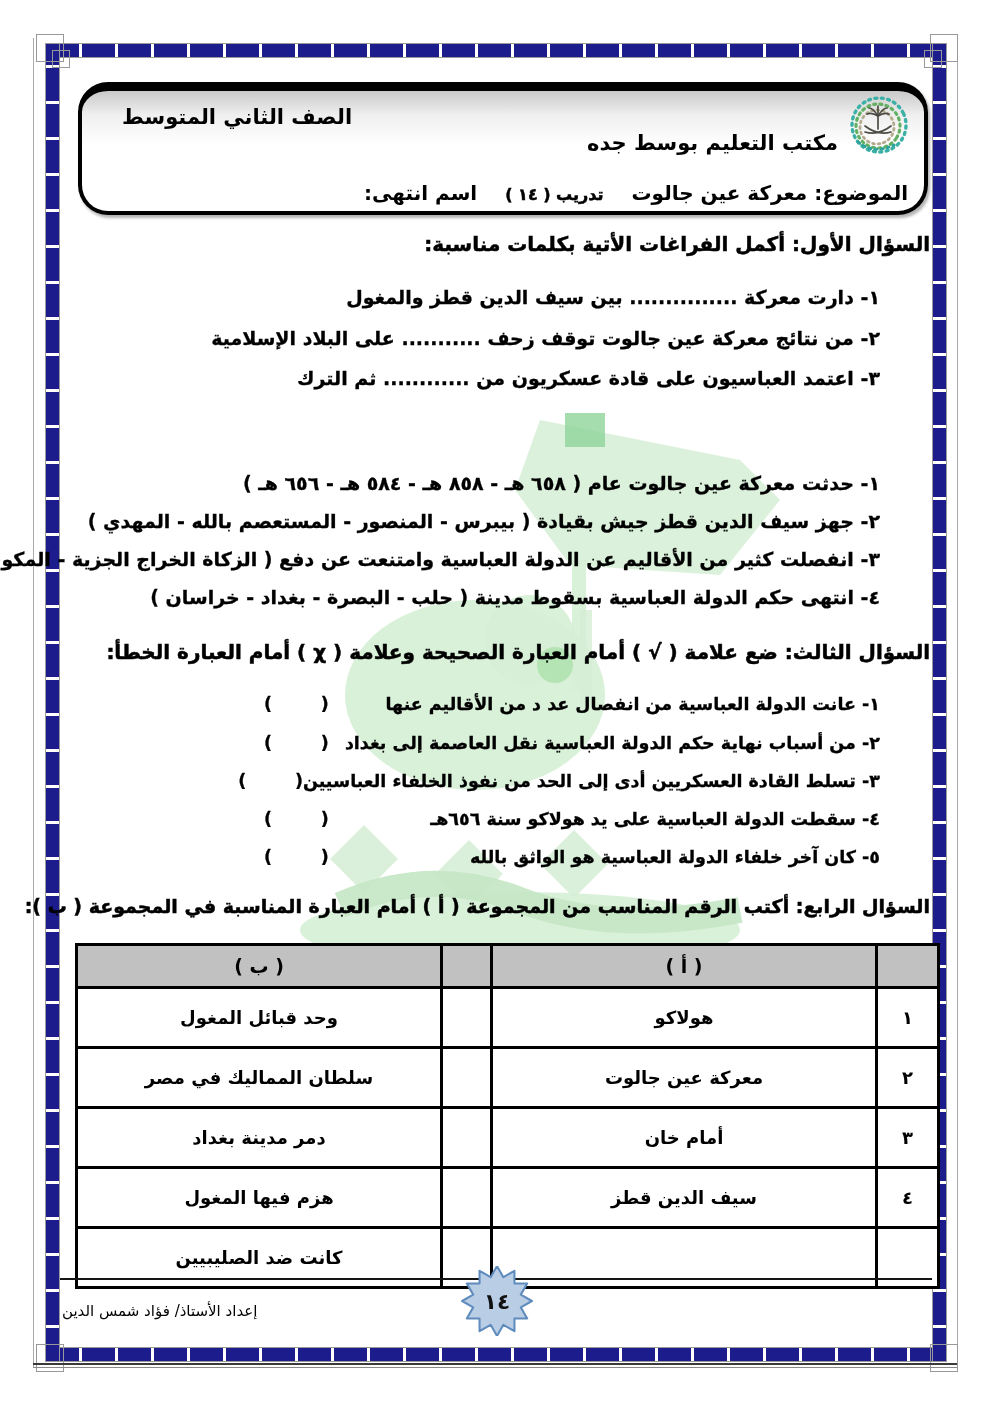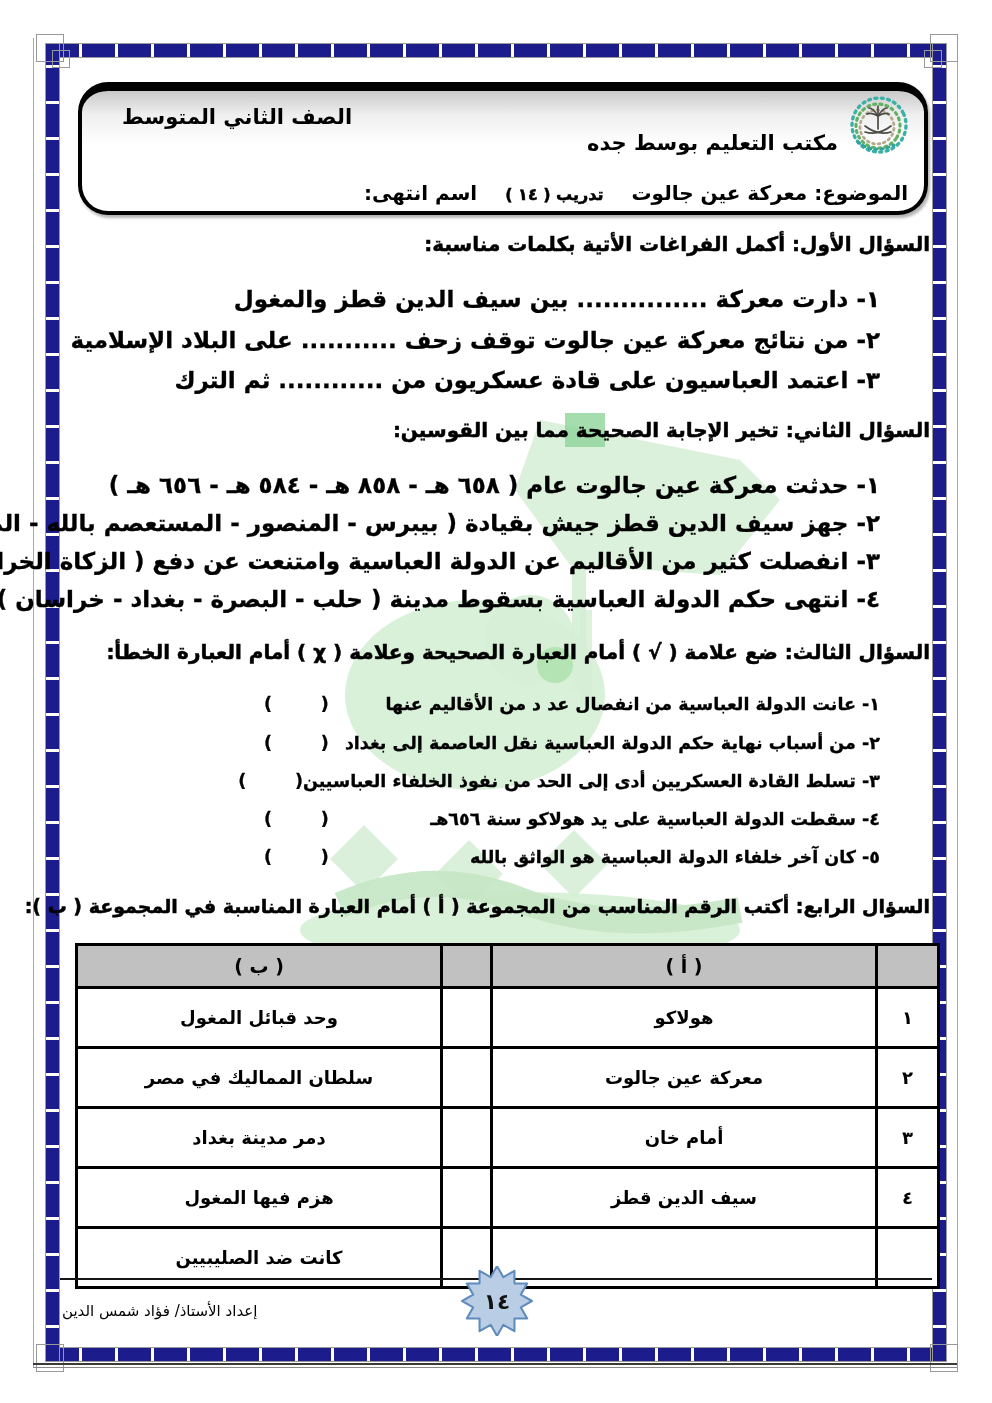--- a/index.html
+++ b/index.html
@@ -20,21 +20,21 @@
       box-shadow:2px 3px 3px rgba(0,0,0,.3);}
   .hdr-office{position:absolute;top:40px;right:86px;font-size:21px;font-weight:bold;white-space:nowrap;}
   .hdr-grade{position:absolute;top:14px;left:40px;font-size:21px;font-weight:bold;white-space:nowrap;}
   .hdr-logo{position:absolute;top:4px;right:14px;width:64px;height:64px;}
   .hdr-row2{position:absolute;bottom:6px;right:16px;left:16px;display:flex;gap:28px;align-items:baseline;
       font-size:20px;font-weight:bold;white-space:nowrap;}
   .hdr-ex{font-size:16px;-webkit-text-stroke:.5px #000;}
   
   .qh{position:absolute;right:62px;z-index:2;font-size:20px;font-weight:bold;white-space:nowrap;
       -webkit-text-stroke:.5px #000;}
-  .item{position:absolute;right:112px;z-index:2;font-size:23px;font-weight:bold;white-space:nowrap;
+  .item{position:absolute;right:112px;z-index:2;font-size:19px;font-weight:bold;white-space:nowrap;
       -webkit-text-stroke:.3px #000;}
   .q3row{position:absolute;right:112px;width:616px;z-index:2;display:flex;justify-content:space-between;
       font-size:17.5px;font-weight:bold;white-space:nowrap;-webkit-text-stroke:.3px #000;}
   .q3slot{white-space:pre;font-weight:bold;}
   
   table.match{position:absolute;left:75px;top:943px;width:862px;z-index:2;border-collapse:collapse;
       direction:rtl;table-layout:fixed;background:#fff;}
   table.match th,table.match td{border:3px solid #000;text-align:center;vertical-align:middle;
       font-weight:bold;overflow:hidden;}
   table.match th{background:#c1c1c1;height:38px;font-size:19px;}
@@ -110,21 +110,20 @@
       <span class="hdr-ex">تدريب ( ١٤ )</span>
       <span>اسم انتهى:</span>
     </div>
   </div>
 
   <div class="qh" style="top:232px;">السؤال الأول: أكمل الفراغات الأتية بكلمات مناسبة:</div>
   <div class="item" style="top:286px;">١- دارت معركة ............... بين سيف الدين قطز والمغول</div>
   <div class="item" style="top:327px;">٢- من نتائج معركة عين جالوت توقف زحف ........... على البلاد الإسلامية</div>
   <div class="item" style="top:367px;">٣- اعتمد العباسيون على قادة عسكريون من ............ ثم الترك</div>
 
-  <div class="qh" style="top:418px;">السؤال الثاني: تخير الإجابة الصحيحة مما بين القوسين:</div>
   <div class="item" style="top:472px;margin-left:24px;">١- حدثت معركة عين جالوت عام ( ٦٥٨ هـ - ٨٥٨ هـ - ٥٨٤ هـ - ٦٥٦ هـ )</div>
   <div class="item" style="top:510px;">٢- جهز سيف الدين قطز جيش بقيادة ( بيبرس - المنصور - المستعصم بالله - المهدي )</div>
   <div class="item" style="top:548px;">٣- انفصلت كثير من الأقاليم عن الدولة العباسية وامتنعت عن دفع ( الزكاة   الخراج   الجزية - المكوس )</div>
   <div class="item" style="top:586px;">٤- انتهى حكم الدولة العباسية بسقوط مدينة ( حلب - البصرة - بغداد - خراسان )</div>
 
   <div class="qh" style="top:640px;">السؤال الثالث: ضع علامة ( √ ) أمام العبارة الصحيحة وعلامة ( χ ) أمام العبارة الخطأ:</div>
   <div class="q3row" style="top:694px;">
     <span>١- عانت الدولة العباسية من انفصال عد د من الأقاليم عنها</span>
     <span class="q3slot">(        )</span>
   </div>

